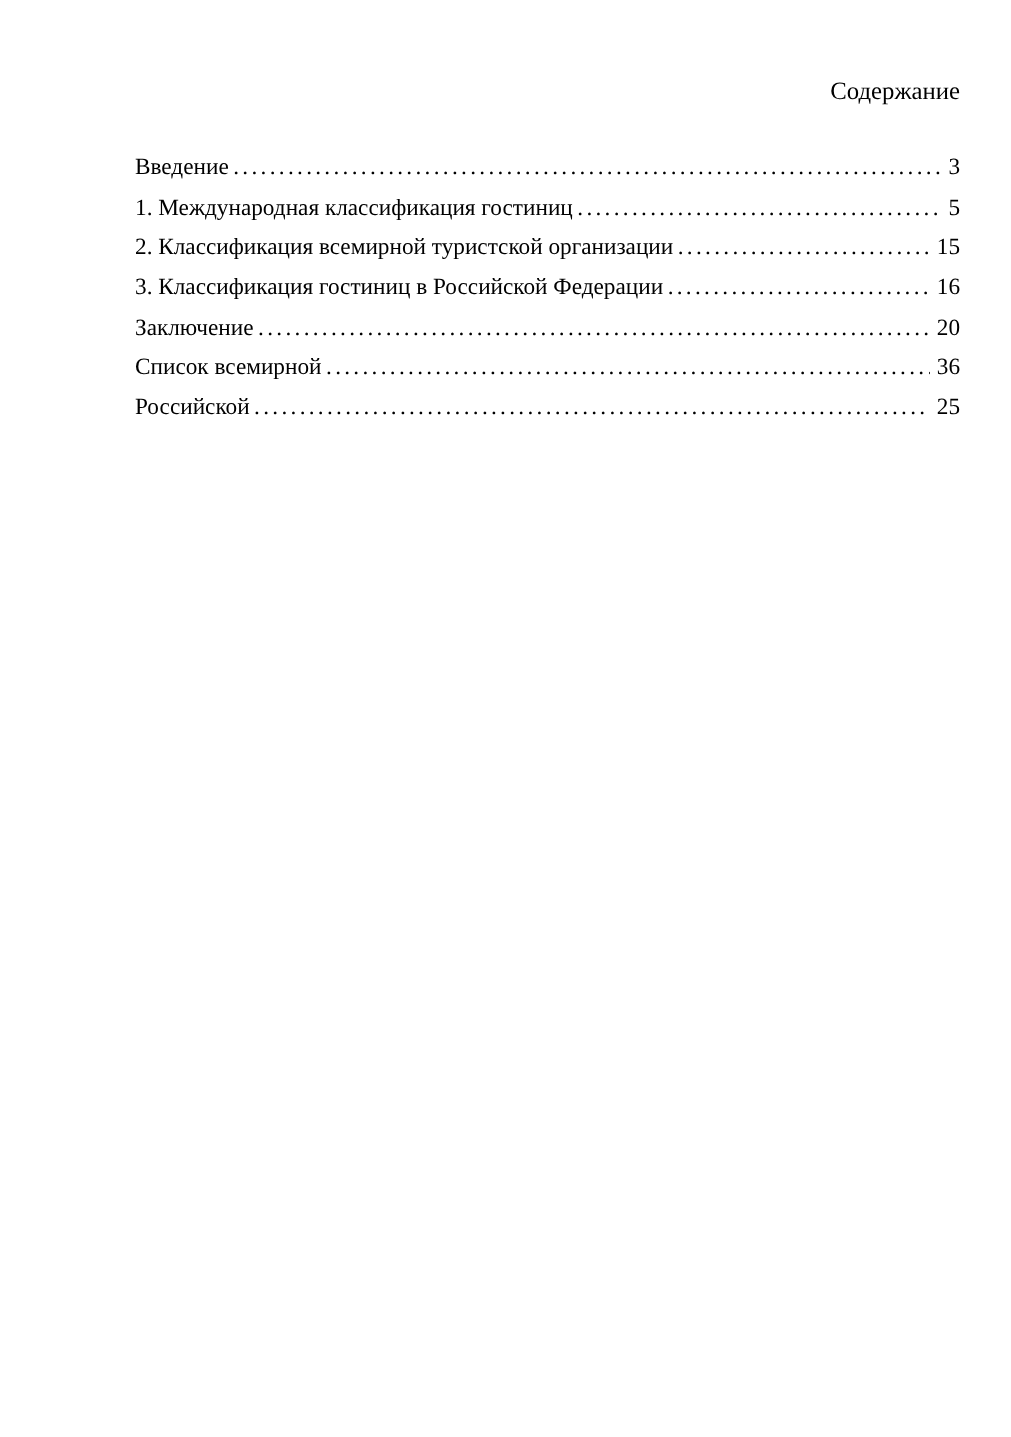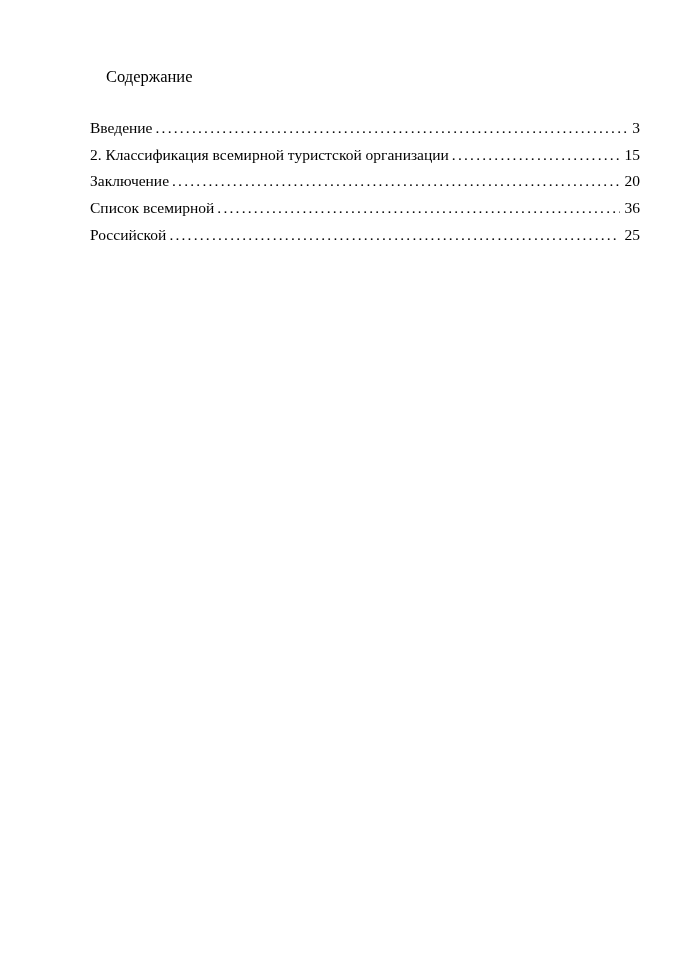--- a/index.html
+++ b/index.html
@@ -15,25 +15,25 @@
     color: #000000;
   }
   .page {
     box-sizing: border-box;
     width: 674px;
     height: 958px;
     padding: 50px 34px 0 90px; 
     background: #ffffff;
   }
   .doc-title {
-    margin: 16px;
+    margin: 0;
     font-size: 16.5px;
     font-weight: normal;
     line-height: 22px;
-    text-align: left;
+    text-align: right;
   }
   .toc {
     margin-top: 32px;
   }
   .toc-row {
     display: flex;
     align-items: flex-start;
     font-size: 15.5px;
     line-height: 16px;
     height: 16px;
@@ -66,27 +66,37 @@
 <div class="page">
   <h1 class="doc-title">Содержание</h1>
 
   <div class="toc" id="toc-list">
   <div class="toc-row">
     <span class="toc-label">Введение</span>
     <span class="toc-leader"></span>
     <span class="toc-page">3</span>
   </div>
 
+  <div class="toc-row">
+    <span class="toc-label">1. Международная классификация гостиниц</span>
+    <span class="toc-leader"></span>
+    <span class="toc-page">5</span>
+  </div>
 
   <div class="toc-row">
     <span class="toc-label">2. Классификация всемирной туристской организации</span>
     <span class="toc-leader"></span>
     <span class="toc-page">15</span>
   </div>
 
+  <div class="toc-row">
+    <span class="toc-label">3. Классификация гостиниц в Российской Федерации</span>
+    <span class="toc-leader"></span>
+    <span class="toc-page">16</span>
+  </div>
 
   <div class="toc-row">
     <span class="toc-label">Заключение</span>
     <span class="toc-leader"></span>
     <span class="toc-page">20</span>
   </div>
 
   <div class="toc-row">
     <span class="toc-label">Список всемирной</span>
     <span class="toc-leader"></span>

